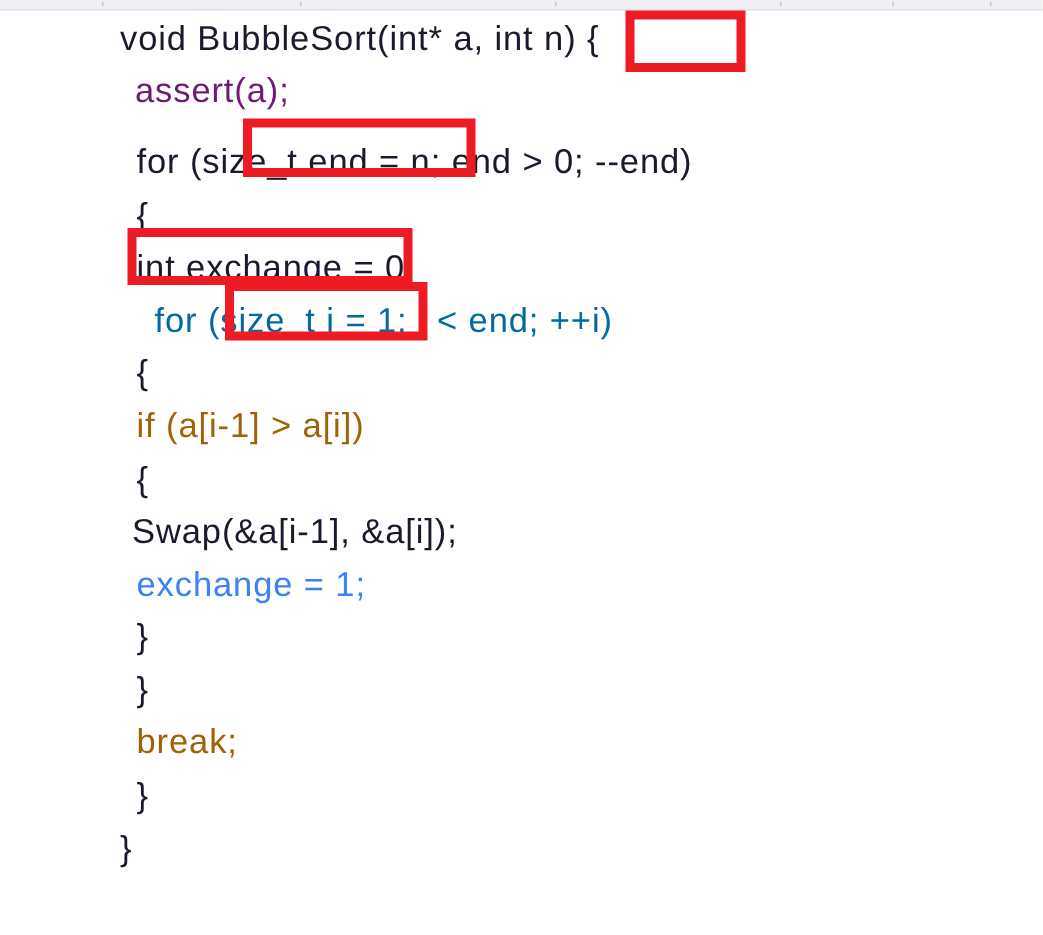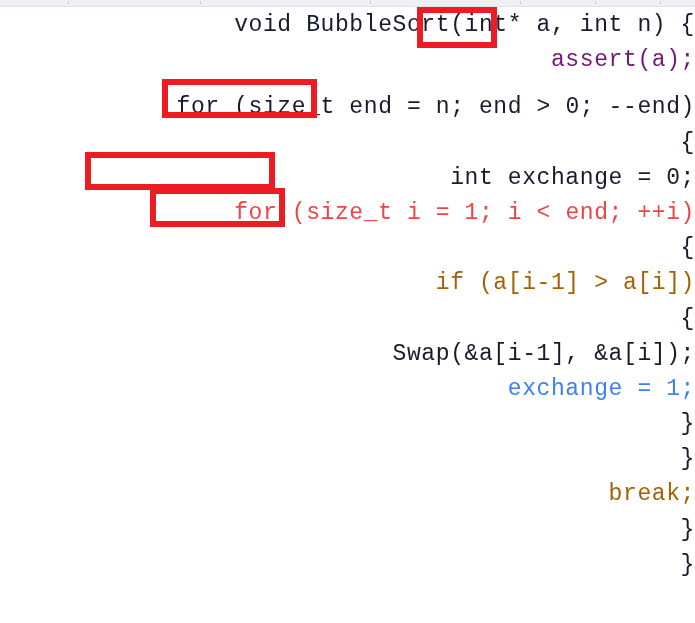--- a/index.html
+++ b/index.html
@@ -48,25 +48,24 @@
     left: 0;
     top: 0;
     width: 695px;
   }
 
   .code-line {
     position: relative;
     height: 35.2px;
     line-height: 35.2px;
     white-space: pre;
-    font-family: Liberation Mono, monospace;
+    font-family: Liberation Sans, sans-serif;
     font-size: 23px;
     letter-spacing: 0.6px;
     color: #1a1a2e;
-    text-align: right;
   }
 
   
   .annot-box {
     position: absolute;
     box-sizing: border-box;
     border: 6px solid #ed1c24;
     background: transparent;
     pointer-events: none;
   }
@@ -83,25 +82,25 @@
     <div class="tick" style="left: 660px;"></div>
   </div>
 
 <div id="code-page">
   <div id="code-block">
       <div class="code-line" style="padding-left: 80px; color: rgb(26, 26, 46);">void BubbleSort(int* a, int n) {</div>
       <div class="code-line" style="padding-left: 90px; color: #701a75;">assert(a);</div>
       <div class="code-line" style="padding-left: 91px; color: rgb(26, 26, 46); margin-top: 12px;">for (size_t end = n; end &gt; 0; --end)</div>
       <div class="code-line" style="padding-left: 91px; color: rgb(26, 26, 46);">{</div>
       <div class="code-line" style="padding-left: 91px; color: rgb(26, 26, 46);">int exchange = 0;</div>
-      <div class="code-line" style="color: #ef4444;">for (size_t i = 1; i &lt; end; ++i)</div>
+      <div class="code-line" style="padding-left: 91px; color: #0369a1; margin-left: 12px;">for (size_t i = 1; i &lt; end; ++i)</div>
       <div class="code-line" style="padding-left: 91px; color: rgb(26, 26, 46);">{</div>
       <div class="code-line" style="padding-left: 91px; color: #a16207;">if (a[i-1] &gt; a[i])</div>
       <div class="code-line" style="padding-left: 91px; color: rgb(26, 26, 46);">{</div>
-      <div class="code-line" style="padding-left: 44px; color: rgb(26, 26, 46);">Swap(&amp;a[i-1], &amp;a[i]);</div>
+      <div class="code-line" style="padding-left: 88px; color: rgb(26, 26, 46);">Swap(&amp;a[i-1], &amp;a[i]);</div>
       <div class="code-line" style="padding-left: 91px; color: #3b82f6;">exchange = 1;</div>
       <div class="code-line" style="padding-left: 91px; color: rgb(26, 26, 46);">}</div>
       <div class="code-line" style="padding-left: 91px; color: rgb(26, 26, 46);">}</div>
       <div class="code-line" style="padding-left: 91px; color: #a16207;">break;</div>
       <div class="code-line" style="padding-left: 91px; color: rgb(26, 26, 46);">}</div>
       <div class="code-line" style="padding-left: 80px; color: rgb(26, 26, 46);">}</div>
     </div>
   <div id="annot-layer">
       <div class="annot-box" style="left: 417px; top: -1px; width: 80px; height: 41px; border-color: rgb(237, 28, 36);"></div>
       <div class="annot-box" style="left: 162px; top: 71px; width: 155px; height: 39px; border-color: rgb(237, 28, 36);"></div>

